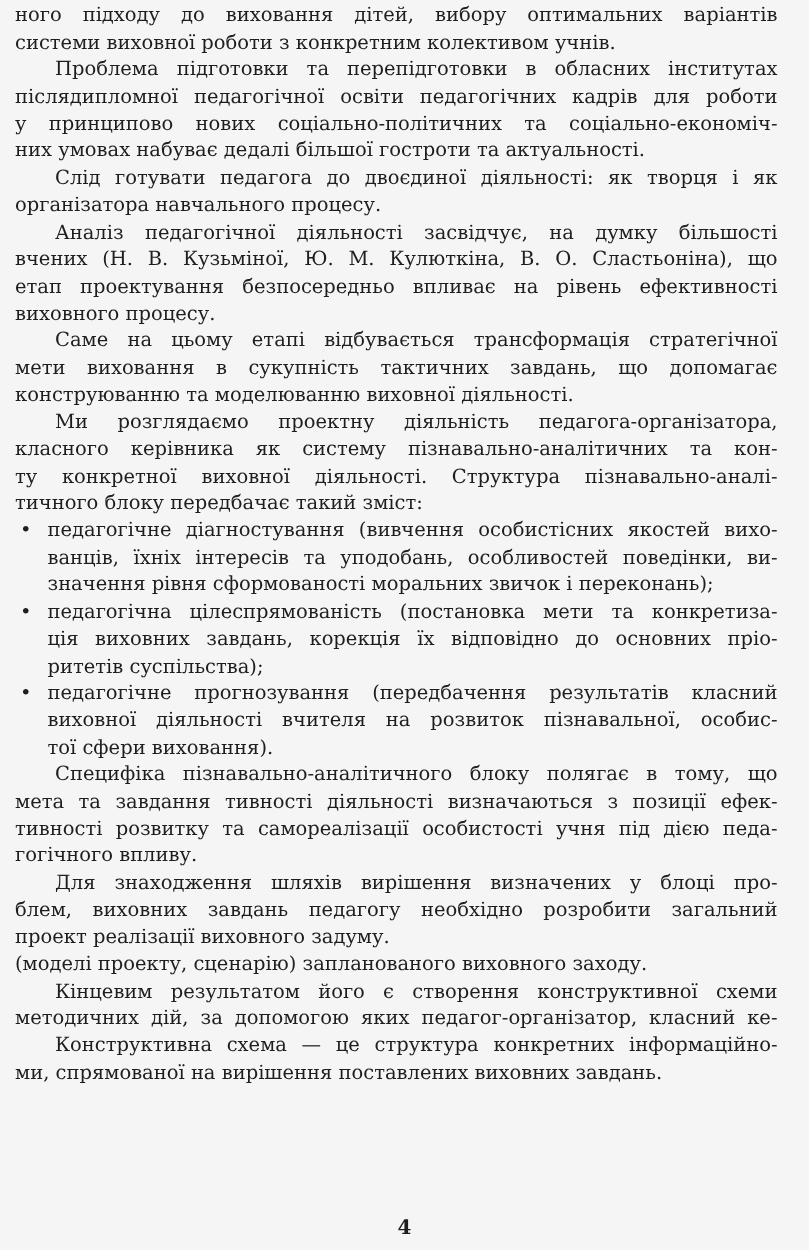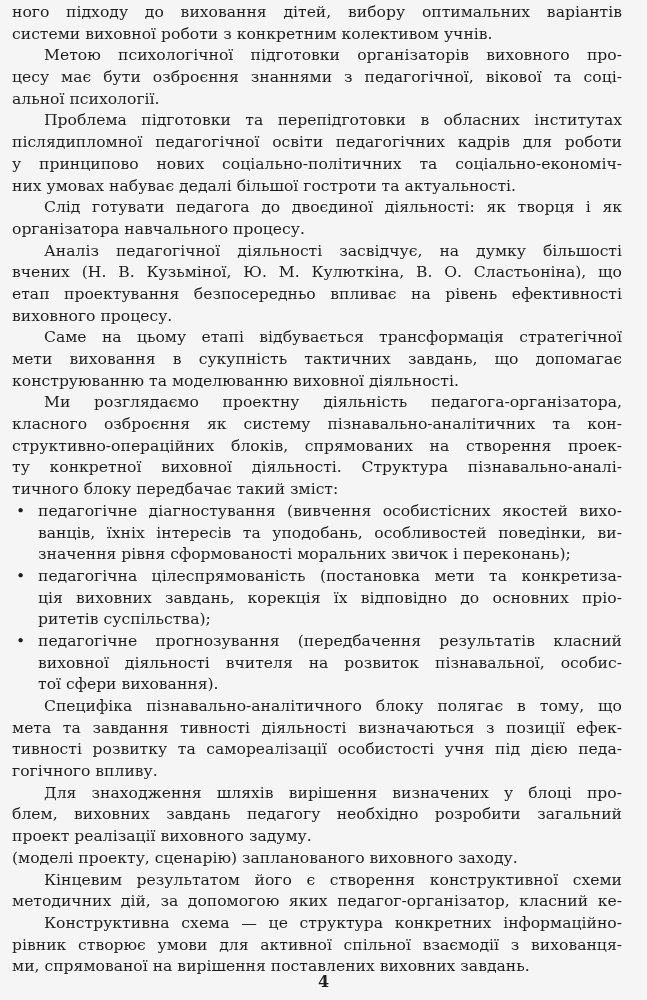--- a/index.html
+++ b/index.html
@@ -28,25 +28,20 @@
 <body>
 
 <div class="page">
   <div class="text">
 
     <div>
       <span class="line">ного підходу до виховання дітей, вибору оптимальних варіантів</span>
       <span class="line last">системи виховної роботи з конкретним колективом учнів.</span>
     </div>
 
-    <div>
-      <span class="line indent">Метою психологічної підготовки організаторів виховного про-</span>
-      <span class="line">цесу має бути озброєння знаннями з педагогічної, вікової та соці-</span>
-      <span class="line last">альної психології.</span>
-    </div>
 
     <div>
       <span class="line indent">Проблема підготовки та перепідготовки в обласних інститутах</span>
       <span class="line">післядипломної педагогічної освіти педагогічних кадрів для роботи</span>
       <span class="line">у принципово нових соціально-політичних та соціально-економіч-</span>
       <span class="line last">них умовах набуває дедалі більшої гостроти та актуальності.</span>
     </div>
 
     <div>
       <span class="line indent">Слід готувати педагога до двоєдиної діяльності: як творця і як</span>
@@ -61,22 +56,21 @@
     </div>
 
     <div>
       <span class="line indent">Саме на цьому етапі відбувається трансформація стратегічної</span>
       <span class="line">мети виховання в сукупність тактичних завдань, що допомагає</span>
       <span class="line last">конструюванню та моделюванню виховної діяльності.</span>
     </div>
 
     <div>
       <span class="line indent">Ми розглядаємо проектну діяльність педагога-організатора,</span>
-      <span class="line">класного озброєння як систему пізнавально-аналітичних та кон-</span>
-      <span class="line">структивно-операційних блоків, спрямованих на створення проек-</span>
+      <span class="line">класного керівника як систему пізнавально-аналітичних та кон-</span>
       <span class="line">ту конкретної виховної діяльності. Структура пізнавально-аналі-</span>
       <span class="line last">тичного блоку передбачає такий зміст:</span>
     </div>
 
     <div>
       <div class="li">
         <span class="bullet">•</span>
         <span class="line">педагогічне діагностування (вивчення особистісних якостей вихо-</span>
         <span class="line">ванців, їхніх інтересів та уподобань, особливостей поведінки, ви-</span>
         <span class="line last">значення рівня сформованості моральних звичок і переконань);</span>
@@ -109,20 +103,19 @@
     </div>
 
     <div>
       <span class="line last">(моделі проекту, сценарію) запланованого виховного заходу.</span>
       <span class="line indent">Кінцевим результатом його є створення конструктивної схеми</span>
     </div>
 
     <div>
       <span class="line">методичних дій, за допомогою яких педагог-організатор, класний ке-</span>
       <span class="line indent">Конструктивна схема — це структура конкретних інформаційно-</span>
-      <span class="line">рівник створює умови для активної спільної взаємодії з вихованця-</span>
       <span class="line last">ми, спрямованої на вирішення поставлених виховних завдань.</span>
     </div>
 
   </div>
 
   <div class="pagenum">4</div>
 </div>
 
 </body></html>

